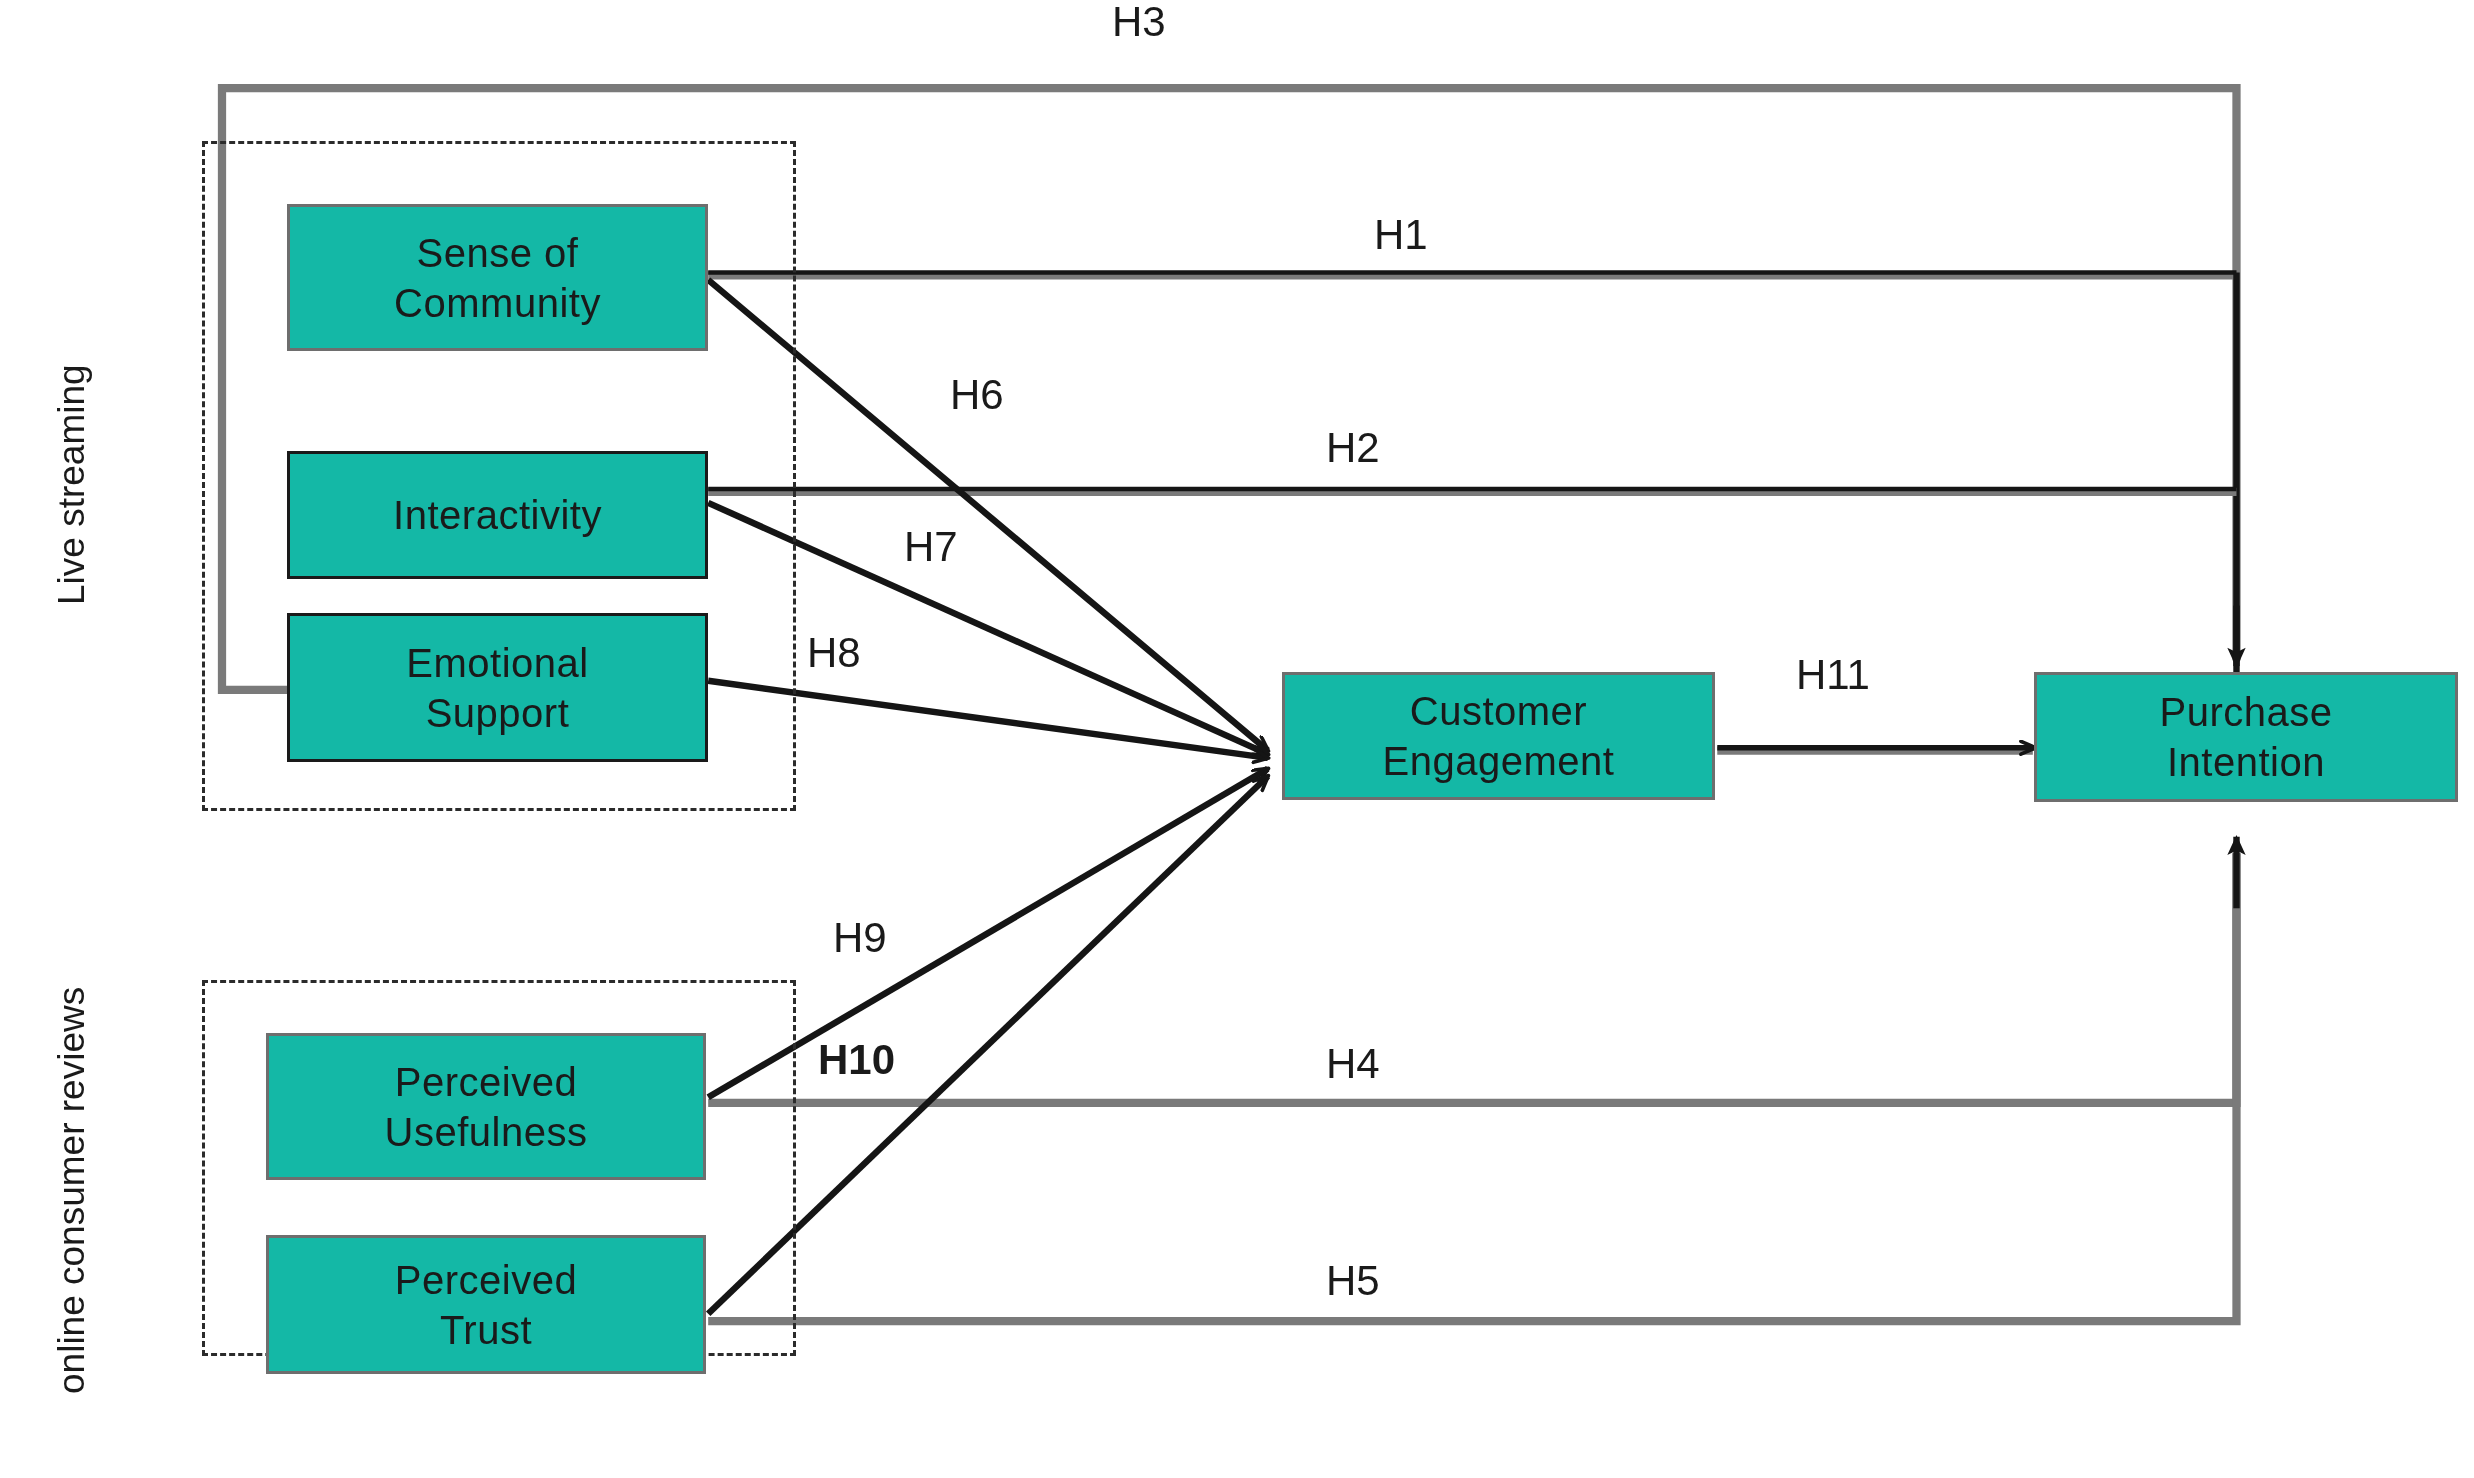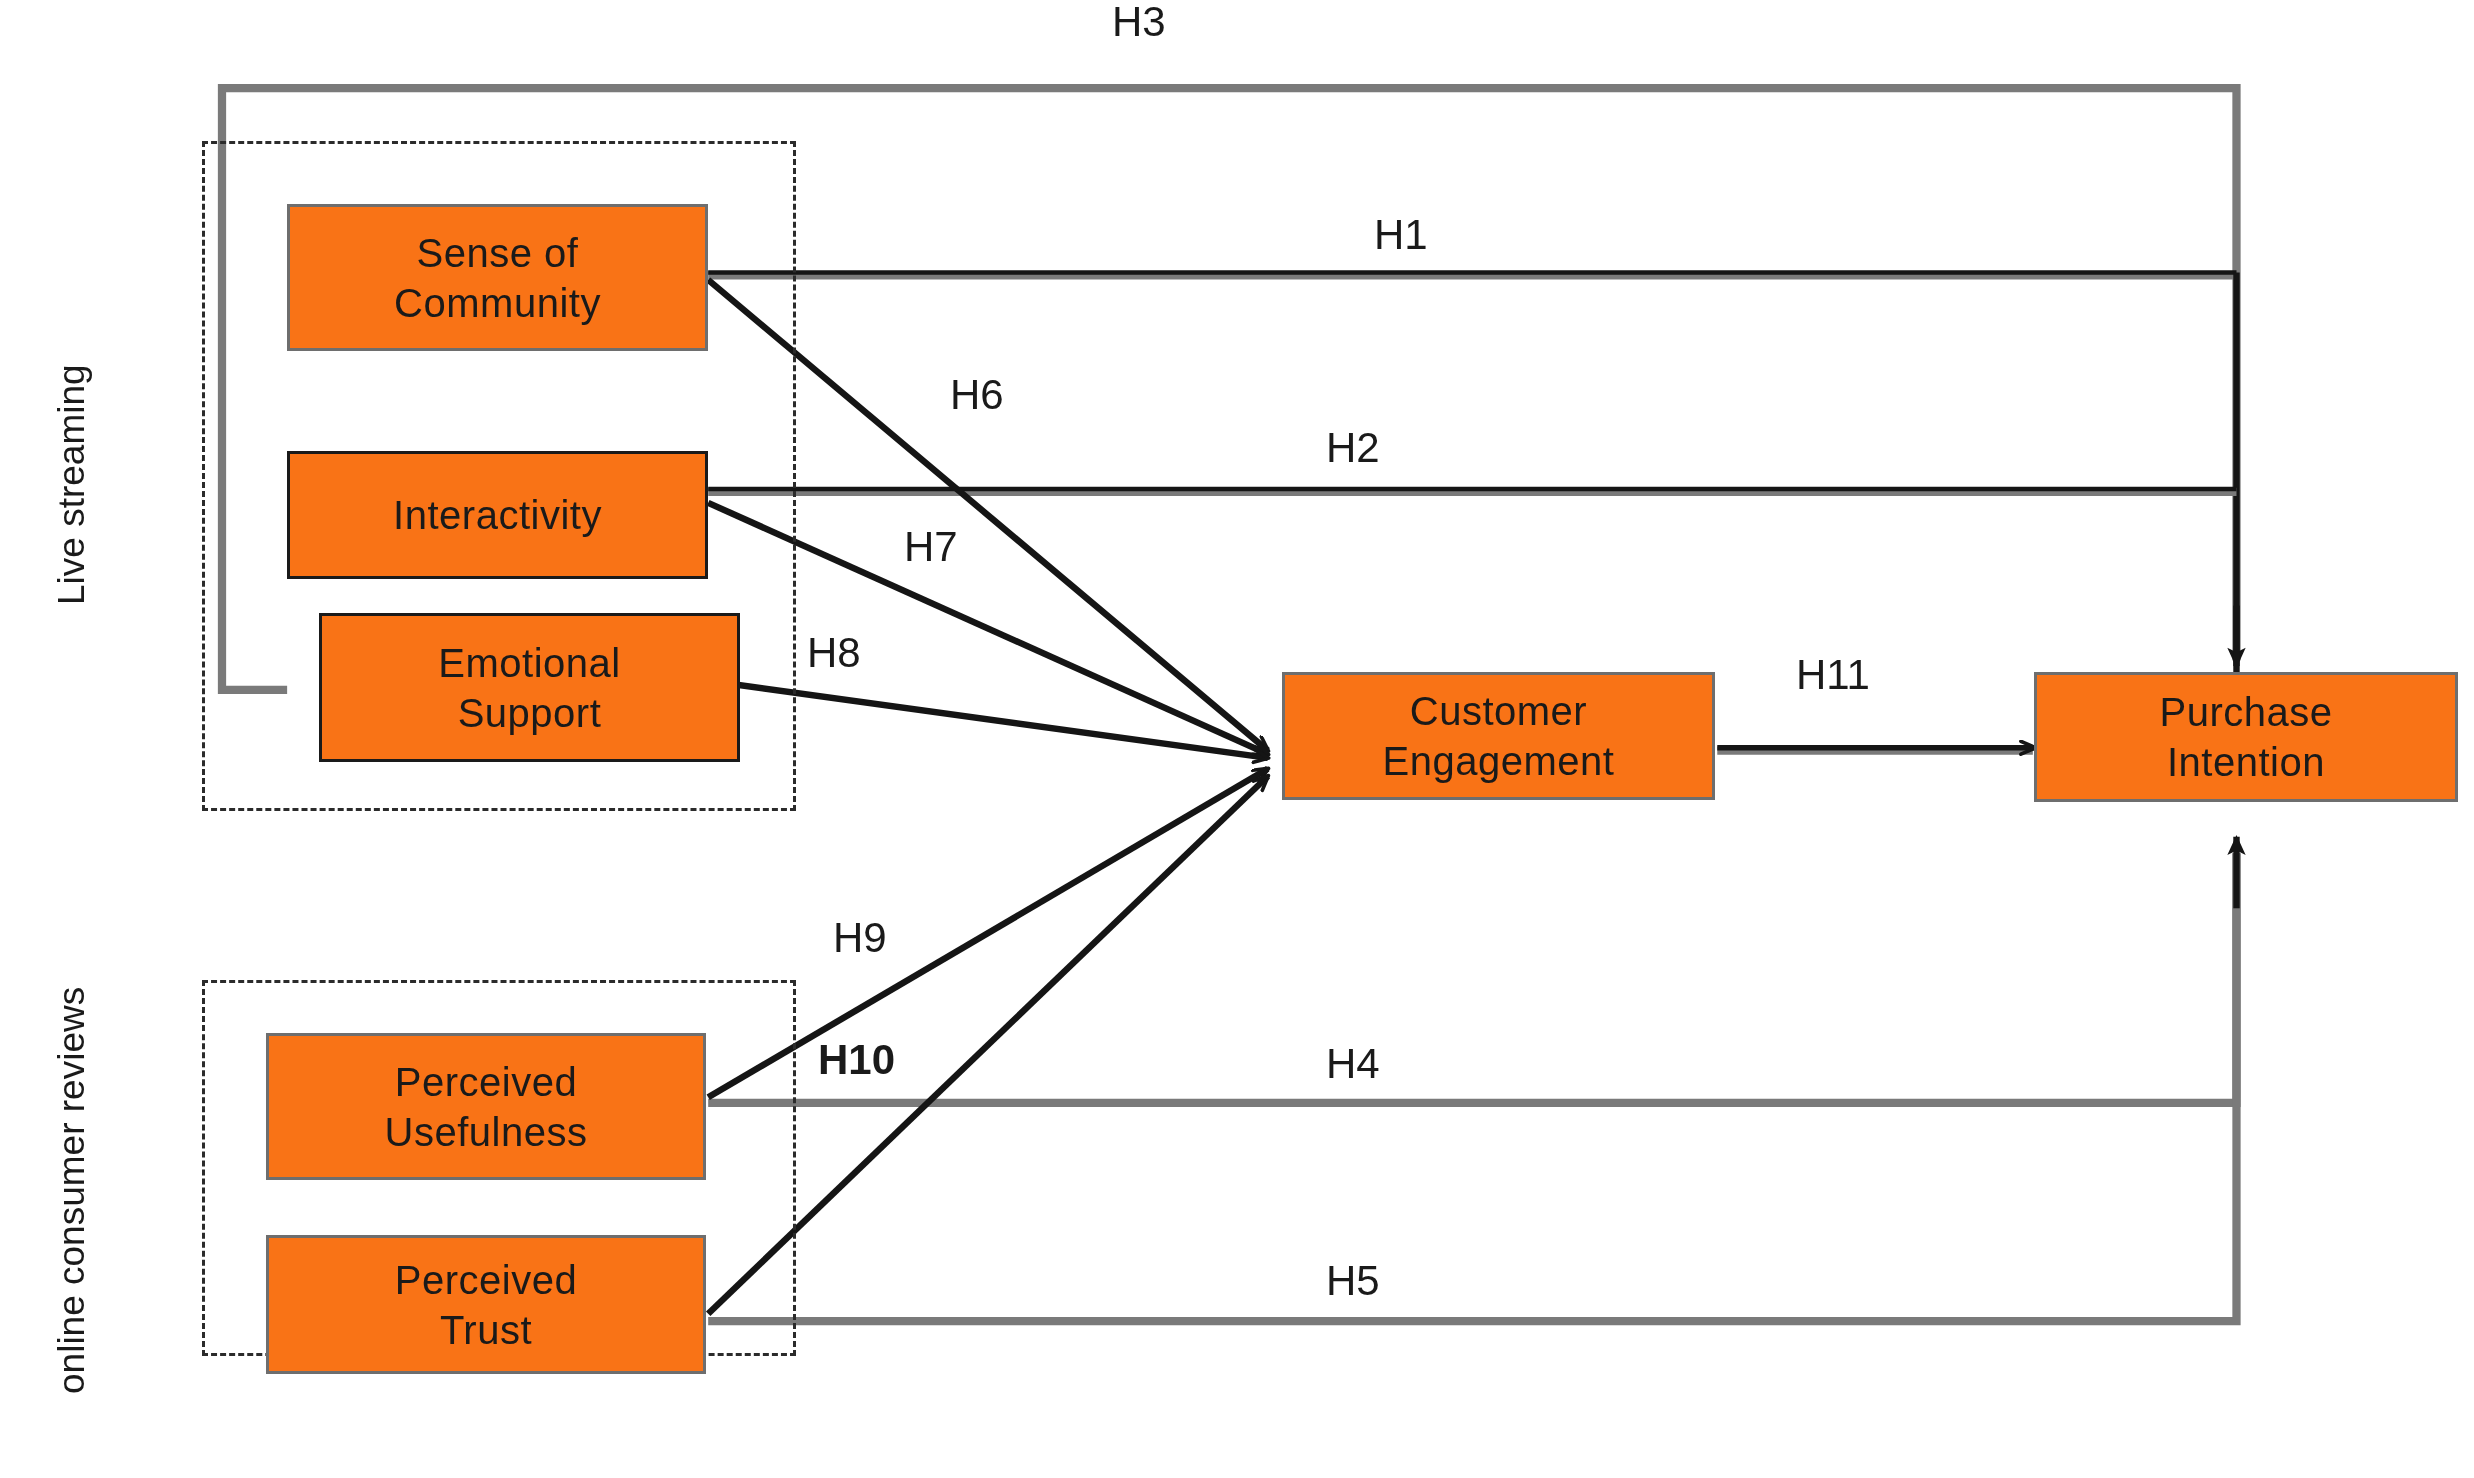--- a/index.html
+++ b/index.html
@@ -22,21 +22,21 @@
     position: absolute;
     left: 0;
     top: 0;
     width: 2475px;
     height: 1479px;
   }
   
   .node-box {
     position: absolute;
     box-sizing: border-box;
-    background: #f97316;
+    background: #14b8a6;
     border: 3.7px solid #1a1a1a;
     display: flex;
     align-items: center;
     justify-content: center;
     text-align: center;
     color: #1a1a1a;
     font-size: 40px;
     line-height: 1.25;
     letter-spacing: 0.5px;
     white-space: pre-line;
@@ -152,21 +152,21 @@
 
   <div class="node-box soft" style="left:287px; top:204px; width:421px; height:147px;">
     <span class="lbl">Sense of
 Community</span>
   </div>
 
   <div class="node-box" style="left:287px; top:451px; width:421px; height:128px;">
     <span class="lbl">Interactivity</span>
   </div>
 
-  <div class="node-box" style="left:287px; top:613px; width:421px; height:149px;margin-left:32px;">
+  <div class="node-box" style="left:287px; top:613px; width:421px; height:149px;">
     <span class="lbl">Emotional
 Support</span>
   </div>
 
   <div class="node-box soft" style="left:266px; top:1033px; width:440px; height:147px;">
     <span class="lbl">Perceived
 Usefulness</span>
   </div>
 
   <div class="node-box soft" style="left:266px; top:1235px; width:440px; height:139px;">

